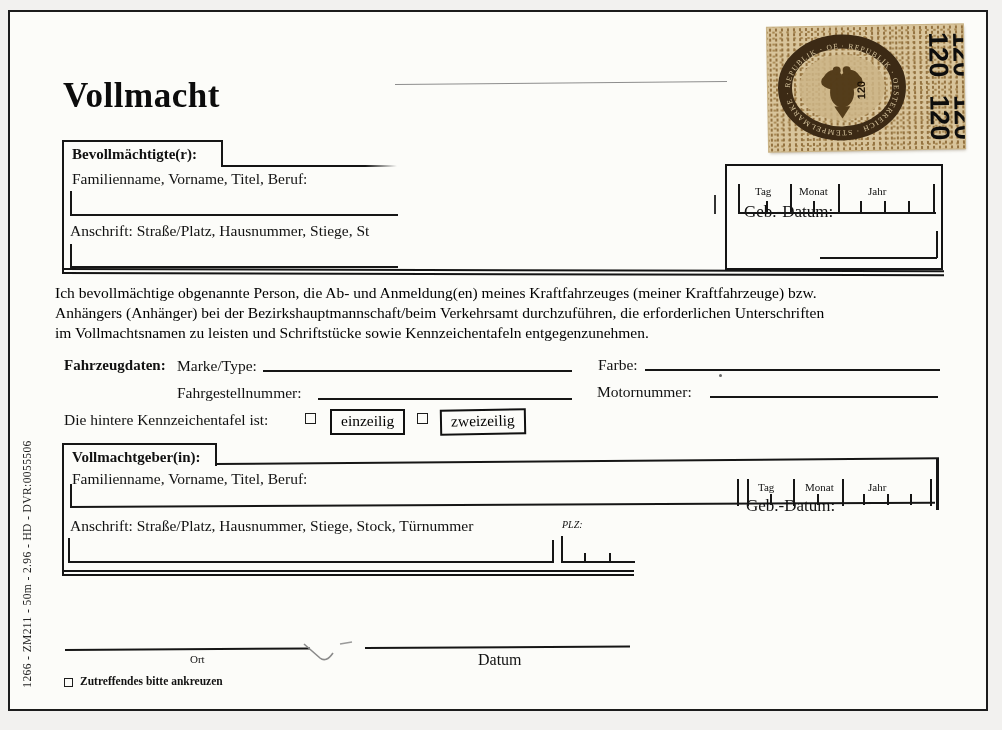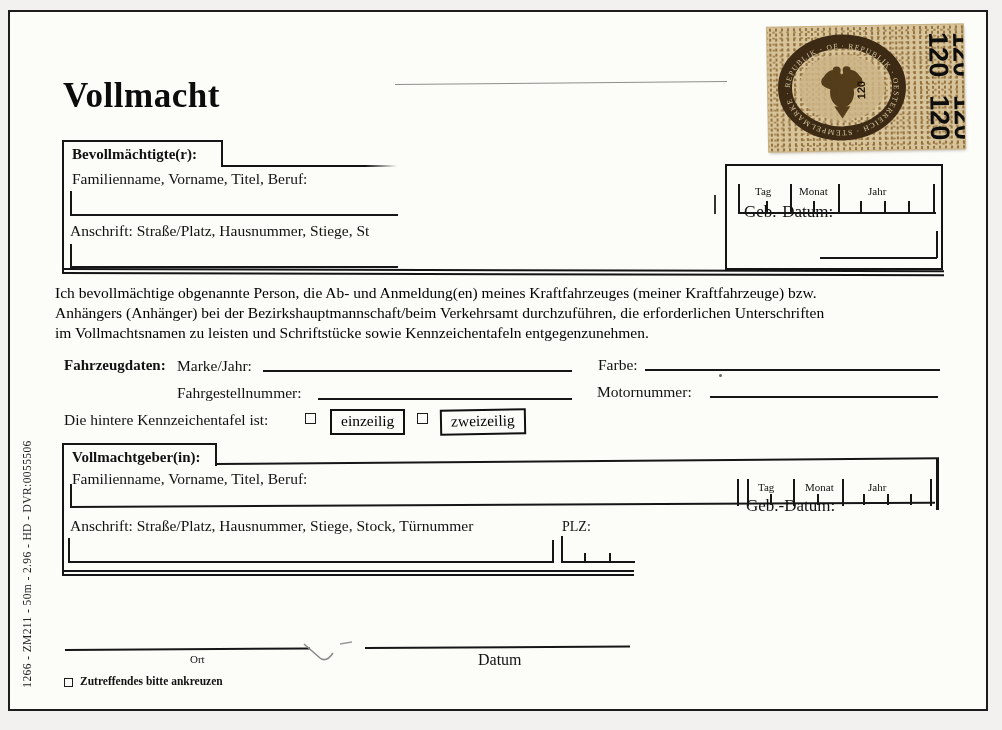--- a/index.html
+++ b/index.html
@@ -106,21 +106,21 @@
   <div class="tick-small" style="left:908px;top:201px;height:12px;"></div>
   <div class="tick-small" style="left:714px;top:195px;height:19px;background:#333;"></div>
   <div class="h-line" style="left:820px;top:257px;width:117px;"></div>
   <div class="v-line" style="left:936px;top:231px;height:27px;"></div>
 
   <div class="para" style="top:283px;">Ich bevollmächtige obgenannte Person, die Ab- und Anmeldung(en) meines Kraftfahrzeuges (meiner Kraftfahrzeuge) bzw.</div>
   <div class="para" style="top:323px;">im Vollmachtsnamen zu leisten und Schriftstücke sowie Kennzeichentafeln entgegenzunehmen.</div>
   <div class="para" style="top:303px;">Anhängers (Anhänger) bei der Bezirkshauptmannschaft/beim Verkehrsamt durchzuführen, die erforderlichen Unterschriften</div>
 
   <div class="txt serif15 bold" style="left:64px;top:357px;">Fahrzeugdaten:</div>
-  <div class="txt serif15" style="left:177px;top:357px;font-size:15.5px;">Marke/Jahr:</div>
+  <div class="txt serif15" style="left:177px;top:357px;font-size:15.5px;">Marke/Type:</div>
   <div class="h-line" style="left:263px;top:370px;width:309px;"></div>
   <div class="txt serif15" style="left:598px;top:356px;font-size:15.5px;">Farbe:</div>
   <div class="h-line" style="left:645px;top:369px;width:295px;"></div>
   <div class="abs" style="left:719px;top:374px;width:3px;height:3px;background:#666;border-radius:50%;"></div>
   <div class="txt serif15" style="left:177px;top:384px;font-size:15.5px;">Fahrgestellnummer:</div>
   <div class="h-line" style="left:318px;top:398px;width:254px;"></div>
   <div class="txt serif15" style="left:597px;top:383px;font-size:15.5px;">Motornummer:</div>
   <div class="h-line" style="left:710px;top:396px;width:228px;"></div>
 
   <div class="txt serif15" style="left:64px;top:411px;font-size:15.5px;">Die hintere Kennzeichentafel ist:</div>
@@ -150,21 +150,21 @@
   <div class="tick-tall" style="left:793px;top:479px;height:27px;"></div>
   <div class="tick-tall" style="left:842px;top:479px;height:27px;"></div>
   <div class="tick-tall" style="left:930px;top:479px;height:27px;"></div>
   <div class="tick-small" style="left:770px;top:494px;height:11px;"></div>
   <div class="tick-small" style="left:817px;top:494px;height:11px;"></div>
   <div class="tick-small" style="left:863px;top:494px;height:11px;"></div>
   <div class="tick-small" style="left:887px;top:494px;height:11px;"></div>
   <div class="tick-small" style="left:910px;top:494px;height:11px;"></div>
 
   <div class="txt serif15" style="left:70px;top:517px;font-size:15.5px;">Anschrift: Straße/Platz, Hausnummer, Stiege, Stock, Türnummer</div>
-  <div class="txt serif15" style="left:562px;top:519px;font-size:14px;">PLZ:</div>
+  <div class="txt serif15" style="left:562px;top:519px;font-size:10px;font-style:italic;">PLZ:</div>
   <div class="v-line" style="left:68px;top:538px;height:24px;"></div>
   <div class="v-line" style="left:552px;top:540px;height:22px;"></div>
   <div class="h-line" style="left:68px;top:561px;width:486px;"></div>
   <div class="tick-tall" style="left:561px;top:536px;height:26px;"></div>
   <div class="h-line" style="left:561px;top:561px;width:74px;"></div>
   <div class="tick-small" style="left:584px;top:553px;height:9px;"></div>
   <div class="tick-small" style="left:609px;top:553px;height:9px;"></div>
 
   <div class="h-line" style="left:65px;top:649px;width:245px;transform:rotate(-0.35deg);transform-origin:left center;"></div>
   <div class="txt" style="left:190px;top:653px;font-size:11px;">Ort</div>

